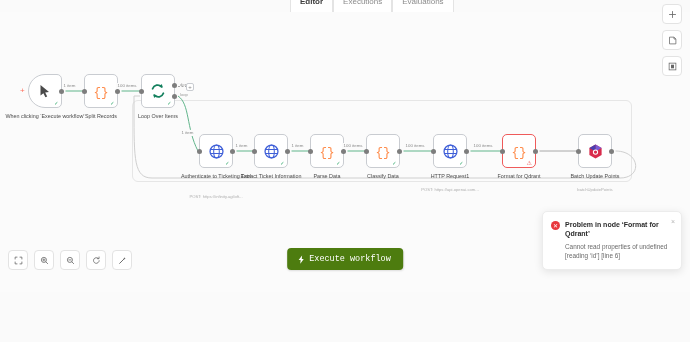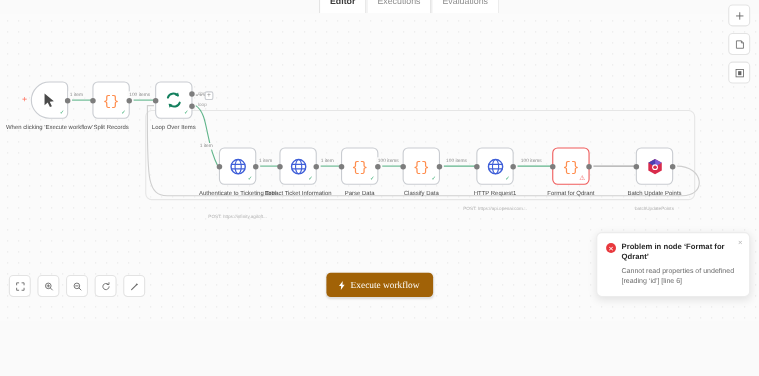--- a/index.html
+++ b/index.html
@@ -190,26 +190,26 @@
     border: 1px solid #e3e3e3;
     border-radius: 4px;
     display: flex; align-items: center; justify-content: center;
     color: #6b6b6b;
     cursor: pointer;
   }
   #execute-btn {
     position: absolute;
     left: 50%; bottom: 8px;
     transform: translateX(-50%);
-    background: #a16207;
+    background: #4d7c0f;
     color: #fff;
     border: none;
     border-radius: 4px;
     font-size: 8.5px;
-    font-family: Liberation Serif, serif;
+    font-family: Liberation Mono, monospace;
     padding: 6px 12px 6px 10px;
     display: flex; align-items: center; gap: 4px;
     cursor: pointer;
     z-index: 20;
     box-shadow: 0 1px 2px rgba(0,0,0,.12);
   }
   
   #toast {
     position: absolute;
     right: 8px; bottom: 8px;

